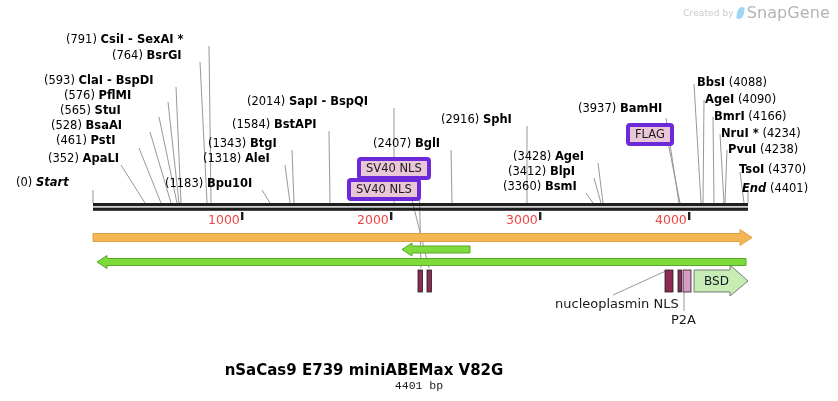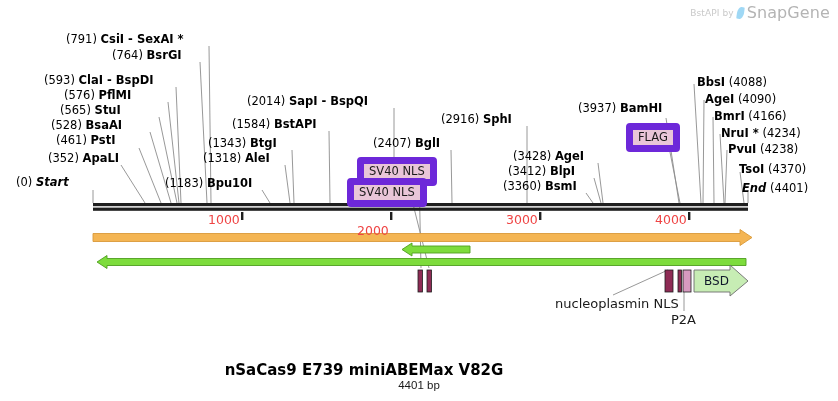--- a/index.html
+++ b/index.html
@@ -68,21 +68,21 @@
     font-size: 12.5px;
     color: #ef4444;
     font-family: "DejaVu Sans", "Liberation Sans", sans-serif;
     white-space: nowrap;
   }
   .badge {
     position: absolute;
     font-size: 11.5px;
     color: #1a1a1a;
     background: #e9c6d8;
-    border: 7px solid #6d28d9;
+    border: 4px solid #6d28d9;
     border-radius: 4px;
     padding: 1px 5px 2px 5px;
     white-space: nowrap;
     font-family: "DejaVu Sans", "Liberation Sans", sans-serif;
     line-height: 12px;
   }
   .ftxt {
     position: absolute;
     font-size: 13px;
     color: #1a1a1a;
@@ -97,21 +97,21 @@
     font-weight: bold;
     color: #000;
     font-family: "DejaVu Sans", "Liberation Sans", sans-serif;
   }
   .subtitle {
     position: absolute;
     width: 838px;
     text-align: center;
     font-size: 11.5px;
     color: #1a1a1a;
-    font-family: Liberation Sans, sans-serif;
+    font-family: Liberation Mono, monospace;
   }
   .bsd-label {
     position: absolute;
     font-size: 12px;
     color: #0f172a;
     white-space: nowrap;
     font-family: "DejaVu Sans", "Liberation Sans", sans-serif;
   }
 </style>
 </head>
@@ -221,21 +221,21 @@
     <rect x="678" y="270" width="3.5" height="22" fill="#8e2b55" stroke="#1f1f1f" stroke-width="0.8"></rect>
     <rect x="683" y="270" width="8" height="22" fill="#d79ac0" stroke="#1f1f1f" stroke-width="0.8"></rect>
   </g>
   <g>
     <path d="M 694 270 L 730 270 L 730 265 L 748 281 L 730 296 L 730 292 L 694 292 Z" fill="#c7edb4" stroke="#6d6d6d" stroke-width="0.9"></path>
   </g>
 
 </svg>
 
 <div class="watermark">
-  <span>BstAPI by</span>
+  <span>Created by</span>
   <span class="wm-leaf"></span>
   <span class="wm-brand">SnapGene</span>
 </div>
 
 <div class="lbl" style="left:16px; top:176px;">
   <span class="pos">(0)</span>
   <span class="ital">Start</span>
 </div>
 <div class="lbl" style="left:48px; top:152px;">
   <span class="pos">(352)</span>
@@ -341,21 +341,21 @@
 <div class="lbl" style="left:742px; top:182px;">
   <span class="ital">End</span>
   <span class="pos">(4401)</span>
 </div>
 
 <div class="badge" style="left:357px; top:157px;">SV40 NLS</div>
 <div class="badge" style="left:347px; top:178px;">SV40 NLS</div>
 <div class="badge" style="left:626px; top:123px;">FLAG</div>
 
 <div class="tick-num" style="left:208px; top:212px;">1000</div>
-<div class="tick-num" style="left:357px; top:212px;margin-top:11px;">2000</div>
+<div class="tick-num" style="left:357px; top:212px;">2000</div>
 <div class="tick-num" style="left:506px; top:212px;">3000</div>
 <div class="tick-num" style="left:655px; top:212px;">4000</div>
 
 <div class="ftxt" style="left:555px; top:296px;">nucleoplasmin NLS</div>
 <div class="ftxt" style="left:671px; top:312px;">P2A</div>
 <div class="bsd-label" style="left:704px; top:274px;">BSD</div>
 
 <div class="title" style="top:361px;">nSaCas9 E739 miniABEMax V82G</div>
 <div class="subtitle" style="top:379px;">4401 bp</div>
 

